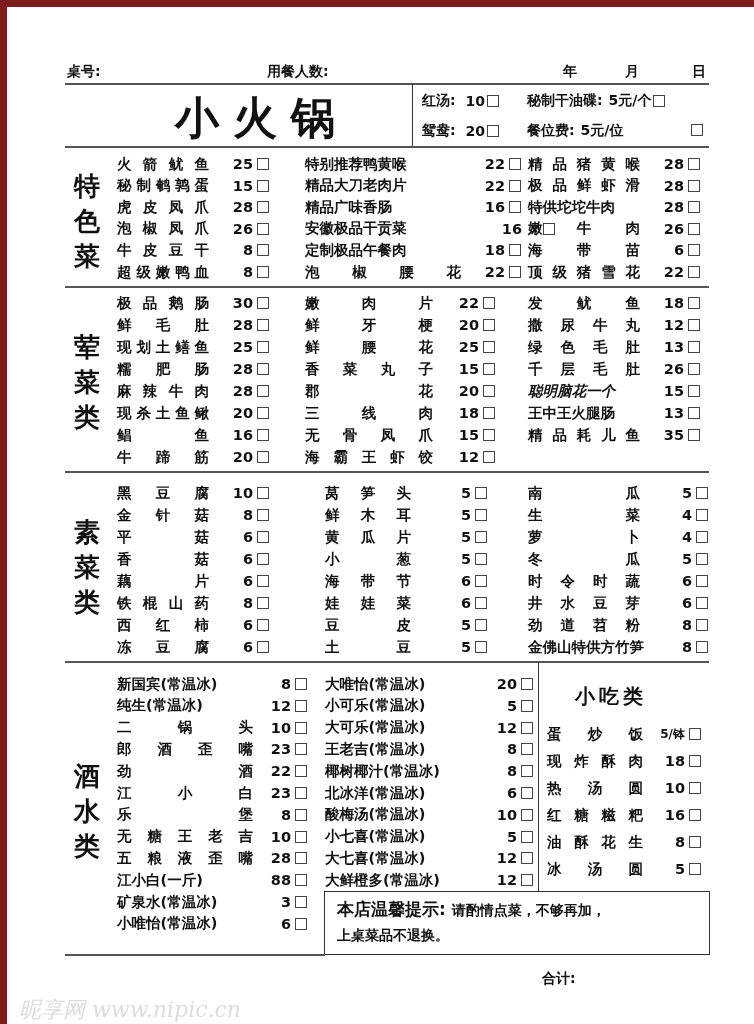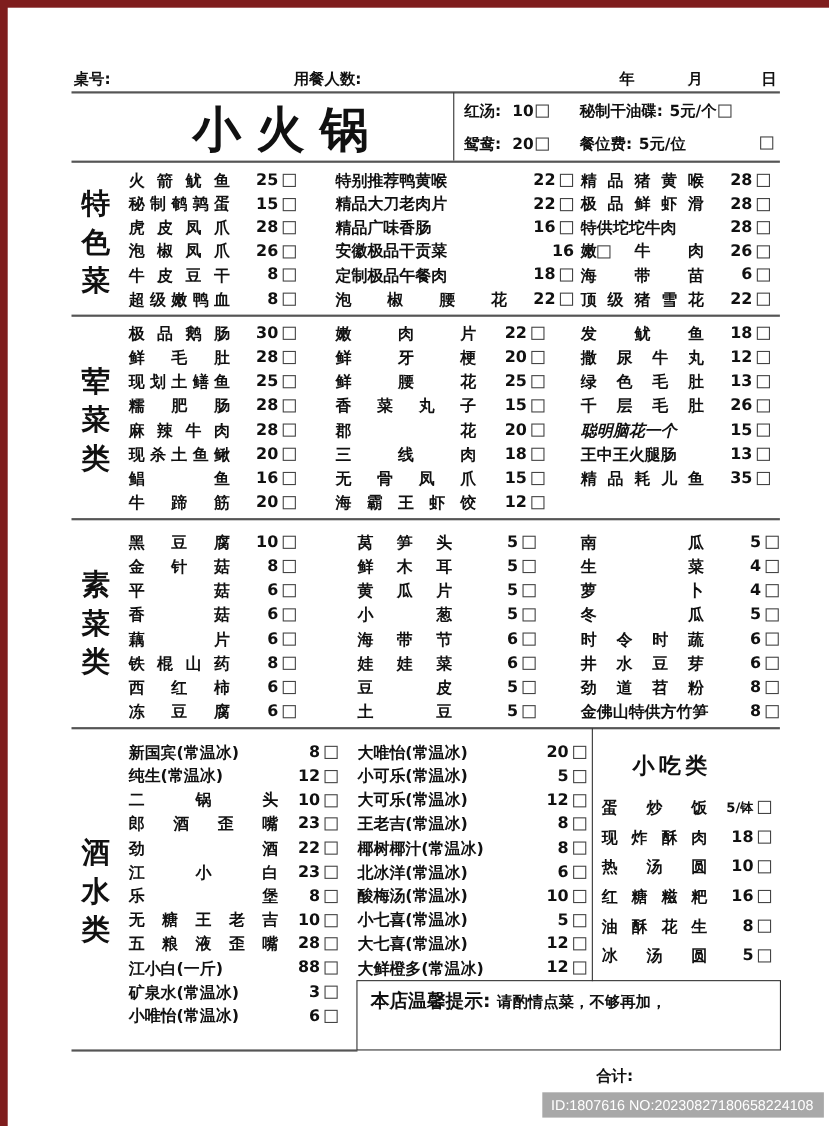--- a/index.html
+++ b/index.html
@@ -863,19 +863,20 @@
     </div>
 
   <div class="vline" style="left:531px;top:655px;height:230px;"></div>
   <div class="abs snack-title" style="left:568px;top:676px;">小吃类</div>
 
   <div class="abs tip" style="left:317px;top:884px;width:386px;height:64px;">
     <div style="display:flex;align-items:baseline;white-space:nowrap;">
       <span style="font-size:17px;">本店温馨提示:</span>
       <span style="font-size:14px;margin-left:6px;">请酌情点菜，不够再加，</span>
     </div>
+    <div style="font-size:14px;margin-top:6px;">上桌菜品不退换。</div>
   </div>
   <div class="hline" style="left:58px;top:947px;width:260px;"></div>
 
   <div class="abs b" style="left:535px;top:963px;font-size:14px;">合计:</div>
 
-  <div class="abs idbar" style="left:486px;top:986px;width:240px;">ID:1807616 NO:20230827180658224108</div>
+  <div class="abs watermark" style="left:12px;top:988px;">昵享网 www.nipic.cn</div>
 </div>
 
 </body></html>

